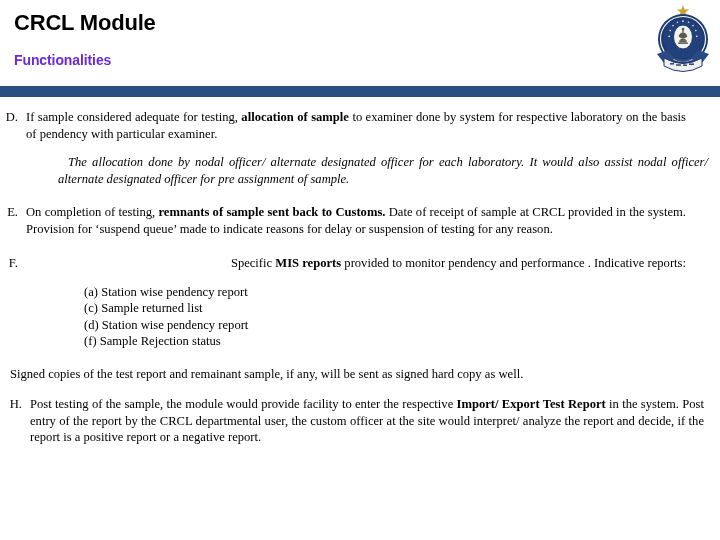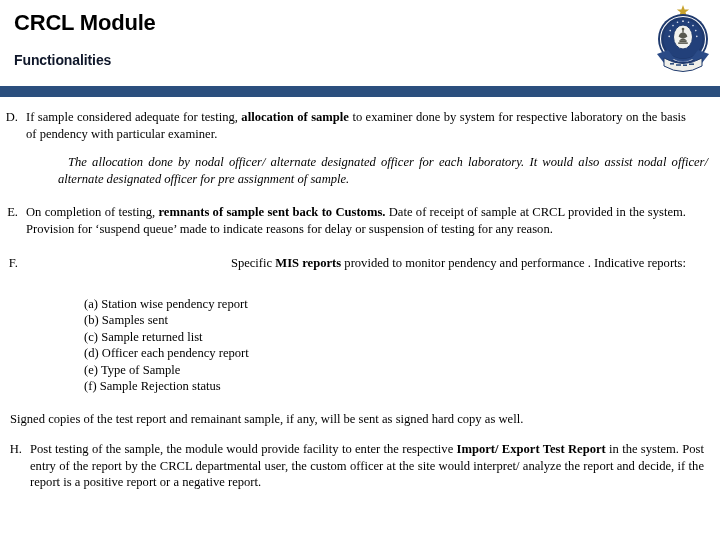--- a/index.html
+++ b/index.html
@@ -42,21 +42,21 @@
     letter-spacing: -0.2px;
   }
   .subtitle {
     position: absolute;
     left: 14px;
     top: 51px;
     font-family: "Liberation Sans", sans-serif;
     font-weight: bold;
     font-size: 14px;
     line-height: 18px;
-    color: #0f172a;
+    color: #6d28d9;
     letter-spacing: -0.1px;
   }
 
   
   .emblem {
     position: absolute;
     left: 655px;
     top: 3px;
     width: 56px;
     height: 82px;
@@ -113,21 +113,21 @@
     font-style: italic;
     line-height: 17px;
     text-align: justify;
   }
   .note-d .lead { padding-left: 10px; }
 
   .item-e  { margin: 16px 0 0 0; }
   .item-f  { margin: 18px 0 0 0; }
 
   .report-list {
-    margin: 24px 0 0 84px;
+    margin: 12px 0 0 84px;
     line-height: 16.5px;
   }
   .report-list div { white-space: nowrap; }
 
   .signed {
     margin: 16px 0 0 10px;
     line-height: 16.5px;
     padding-right: 12px;
   }
 
@@ -209,24 +209,22 @@
       <div class="item-body"><span>On completion of testing, </span><b>remnants of sample sent back to Customs.</b><span> Date of receipt of sample at CRCL provided in the system. Provision for ‘suspend queue’ made to indicate reasons for delay or suspension of testing for any reason.</span></div>
     </div>
 
     <div class="item item-f">
       <div class="marker">F.</div>
       <div class="item-body nojust"><span>Specific </span><b>MIS reports</b><span> provided to monitor pendency and performance . Indicative reports:</span></div>
     </div>
 
     <div class="report-list">
       <div>(a) Station wise pendency report</div>
-      <div>(b) Samples sent</div>
       <div>(c) Sample returned list</div>
-      <div>(d) Officer each pendency report</div>
-      <div>(e) Type of Sample</div>
+      <div>(d) Station wise pendency report</div>
       <div>(f) Sample Rejection status</div>
     </div>
 
     <div class="signed">Signed copies of the test report and remainant sample, if any, will be sent as signed hard copy as well.</div>
 
     <div class="item item-h">
       <div class="marker">H.</div>
       <div class="item-body"><span>Post testing of the sample, the module would provide facility to enter the respective </span><b>Import/ Export Test Report</b><span> in the system. Post entry of the report by the CRCL departmental user, the custom officer at the site would interpret/ analyze the report and decide, if the report is a positive report or a negative report.</span></div>
     </div>
 

